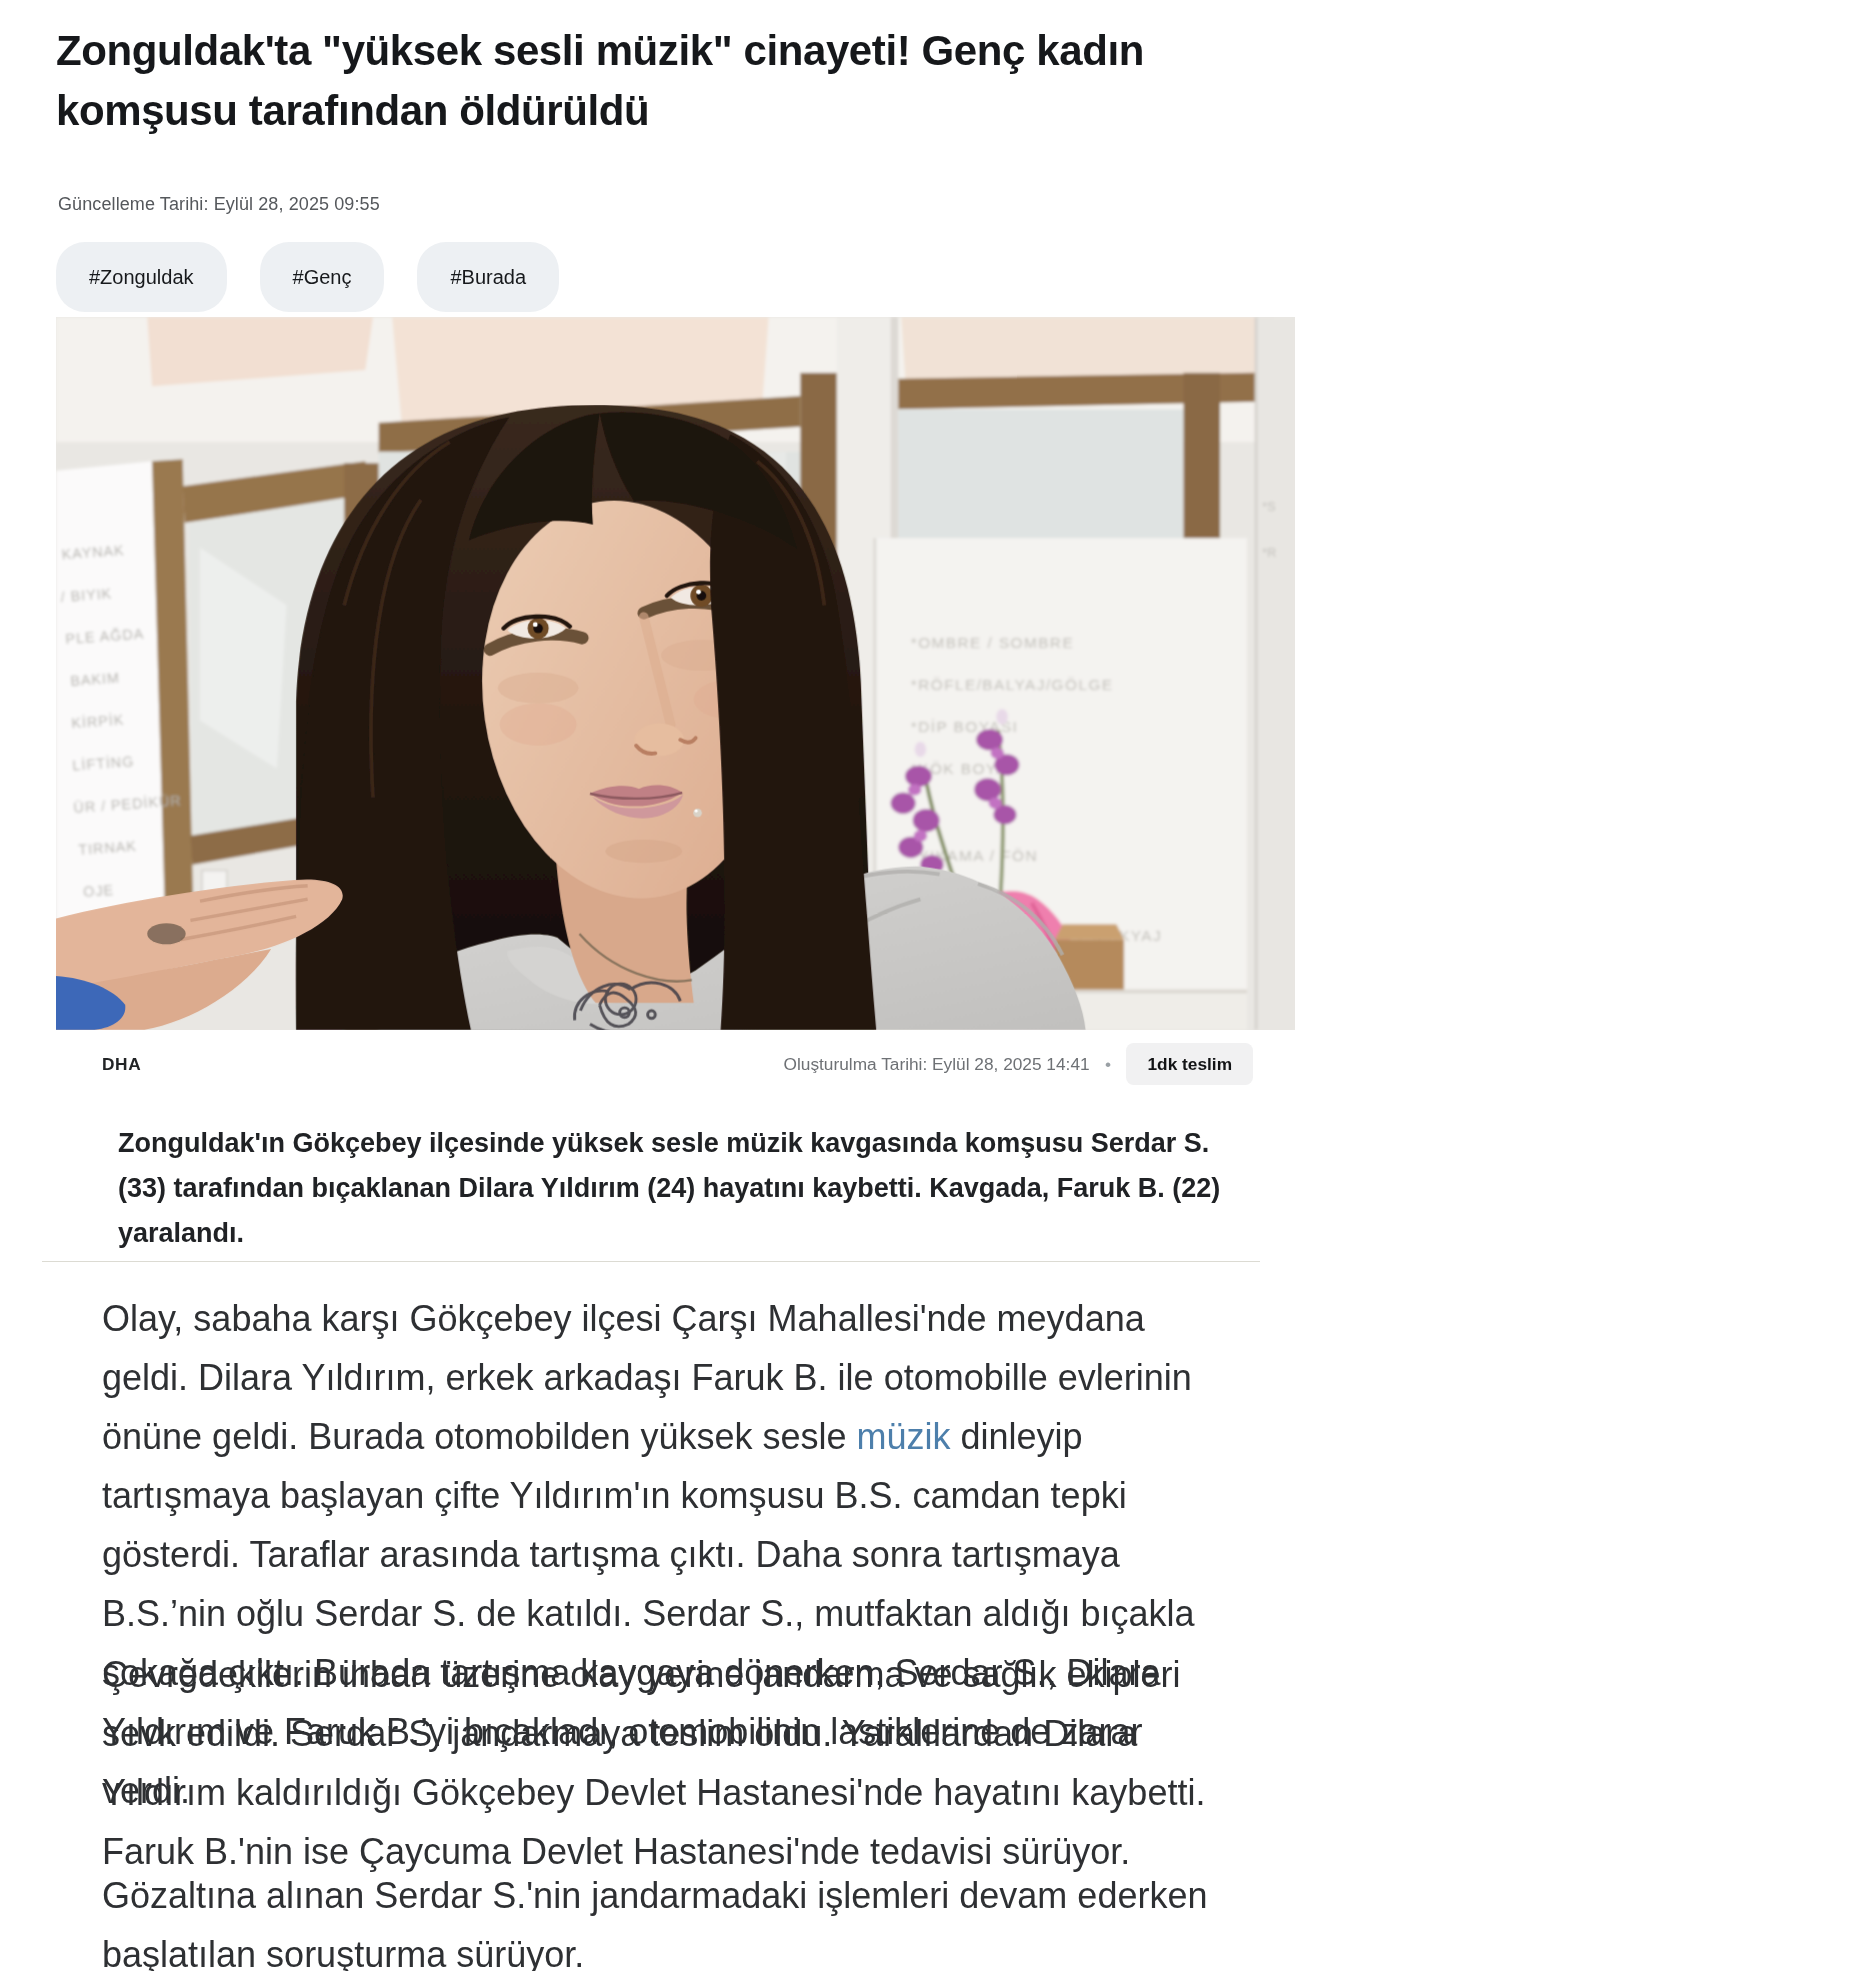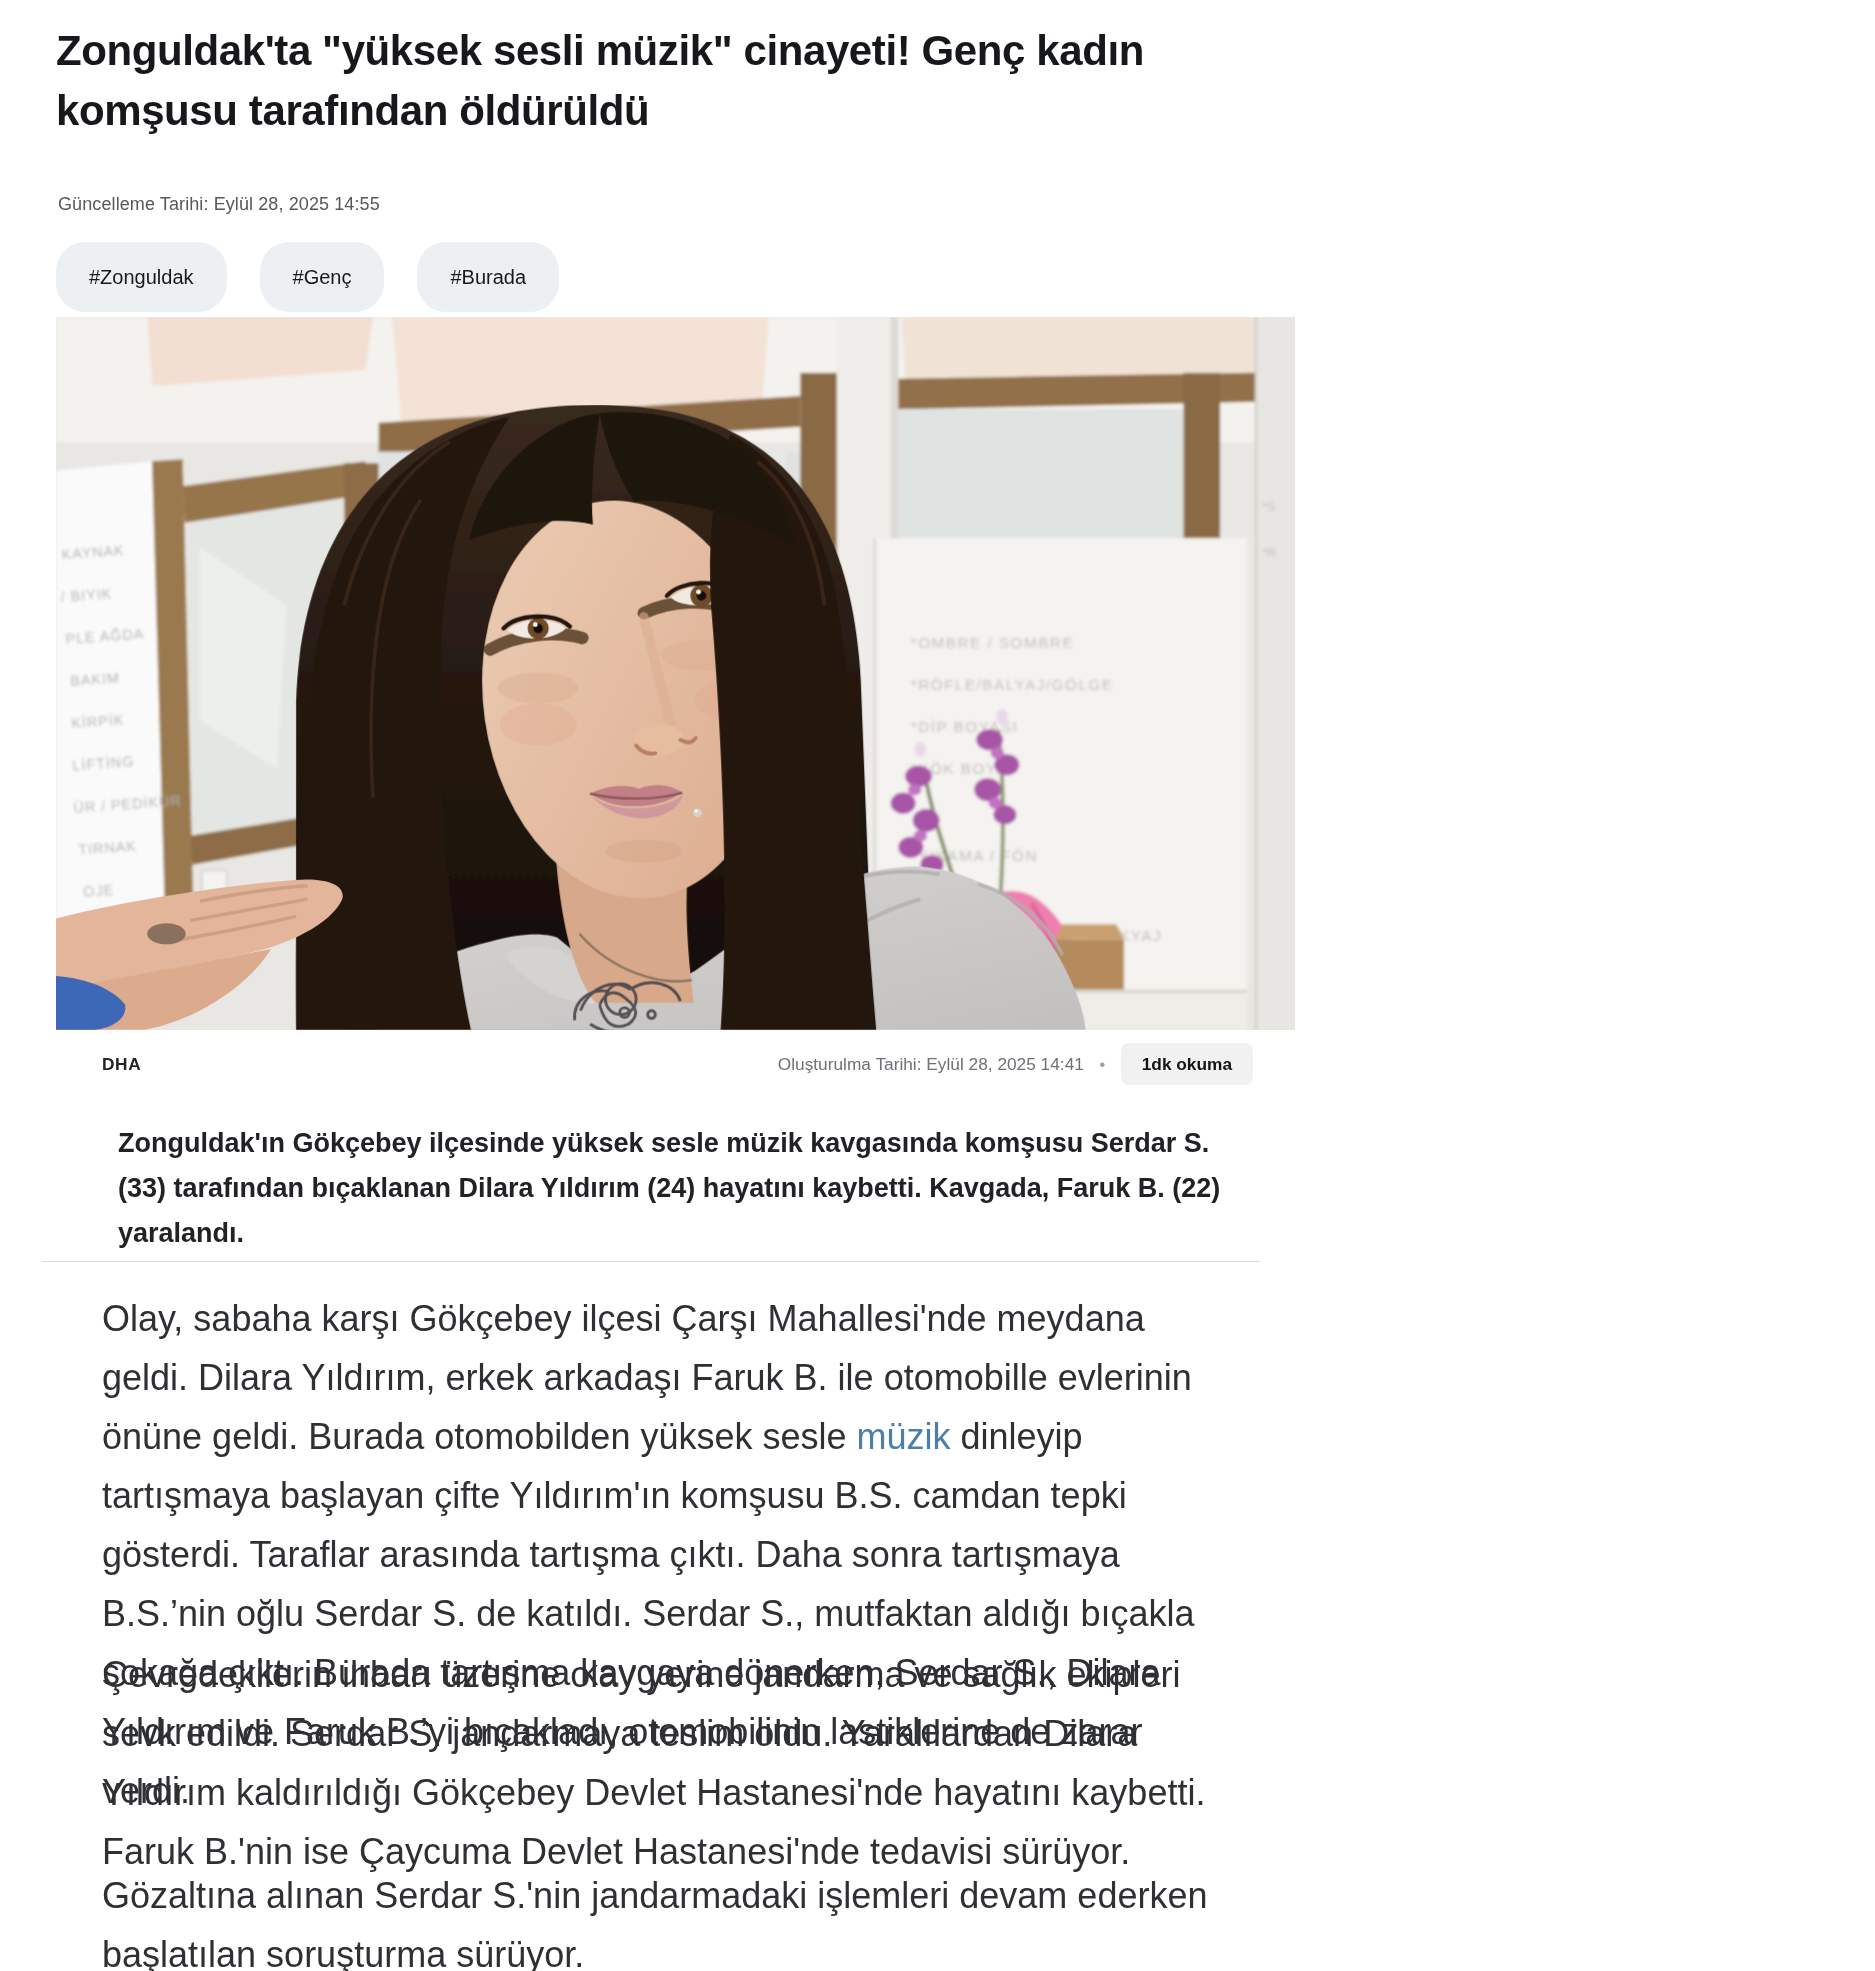--- a/index.html
+++ b/index.html
@@ -59,21 +59,21 @@
   .p1{top:1289px;}
   .p2{top:1645px;}
   .p3{top:1866px;}
   .inline-link{color:#4d7fab;text-decoration:none;cursor:pointer;}
 </style>
 </head>
 <body>
 
 <h1 class="headline">Zonguldak'ta "yüksek sesli müzik" cinayeti! Genç kadın komşusu tarafından öldürüldü</h1>
 
-<div class="meta-updated">Güncelleme Tarihi: Eylül 28, 2025 14:55</div>
+<div class="meta-updated">Güncelleme Tarihi: Eylül 28, 2025 09:55</div>
 
 <div class="tags">
   <div class="tag">#Zonguldak</div>
   <div class="tag">#Genç</div>
   <div class="tag">#Burada</div>
 </div>
 
 <div class="photo-wrap">
   <svg viewBox="0 0 1290 742" xmlns="http://www.w3.org/2000/svg">
     <defs>
@@ -286,21 +286,21 @@
       <path d="M0,742 L0,686 C32,688 60,700 72,716 C74,730 60,740 40,742 Z" fill="#3c67b8"></path>
     </g>
   </svg>
 </div>
 
 <div class="caption-row">
   <span class="credit">DHA</span>
   <span class="caption-right">
     <span class="created">Oluşturulma Tarihi: Eylül 28, 2025 14:41</span>
     <span class="dot-sep">•</span>
-    <span class="read-badge">1dk okuma</span>
+    <span class="read-badge">1dk teslim</span>
   </span>
 </div>
 
 <p class="lead">Zonguldak'ın Gökçebey ilçesinde yüksek sesle müzik kavgasında komşusu Serdar S. (33) tarafından bıçaklanan Dilara Yıldırım (24) hayatını kaybetti. Kavgada, Faruk B. (22) yaralandı.</p>
 
 <div class="divider"></div>
 
 <p class="body-p p1"><span>Olay, sabaha karşı Gökçebey ilçesi Çarşı Mahallesi'nde meydana geldi. Dilara Yıldırım, erkek arkadaşı Faruk B. ile otomobille evlerinin önüne geldi. Burada otomobilden yüksek sesle </span><a class="inline-link">müzik</a><span> dinleyip tartışmaya başlayan çifte Yıldırım'ın komşusu B.S. camdan tepki gösterdi. Taraflar arasında tartışma çıktı. Daha sonra tartışmaya B.S.’nin oğlu Serdar S. de katıldı. Serdar S., mutfaktan aldığı bıçakla sokağa çıktı. Burada tartışma kavgaya dönerken, Serdar S., Dilara Yıldırım ve Faruk B.’yi bıçakladı, otomobilinin lastiklerine de zarar verdi.</span></p>
 
 <p class="body-p p2">Çevredekilerin ihbarı üzerine olay yerine jandarma ve sağlık ekipleri sevk edildi. Serdar S. jandarmaya teslim oldu. Yaralılardan Dilara Yıldırım kaldırıldığı Gökçebey Devlet Hastanesi'nde hayatını kaybetti. Faruk B.'nin ise Çaycuma Devlet Hastanesi'nde tedavisi sürüyor.</p>

